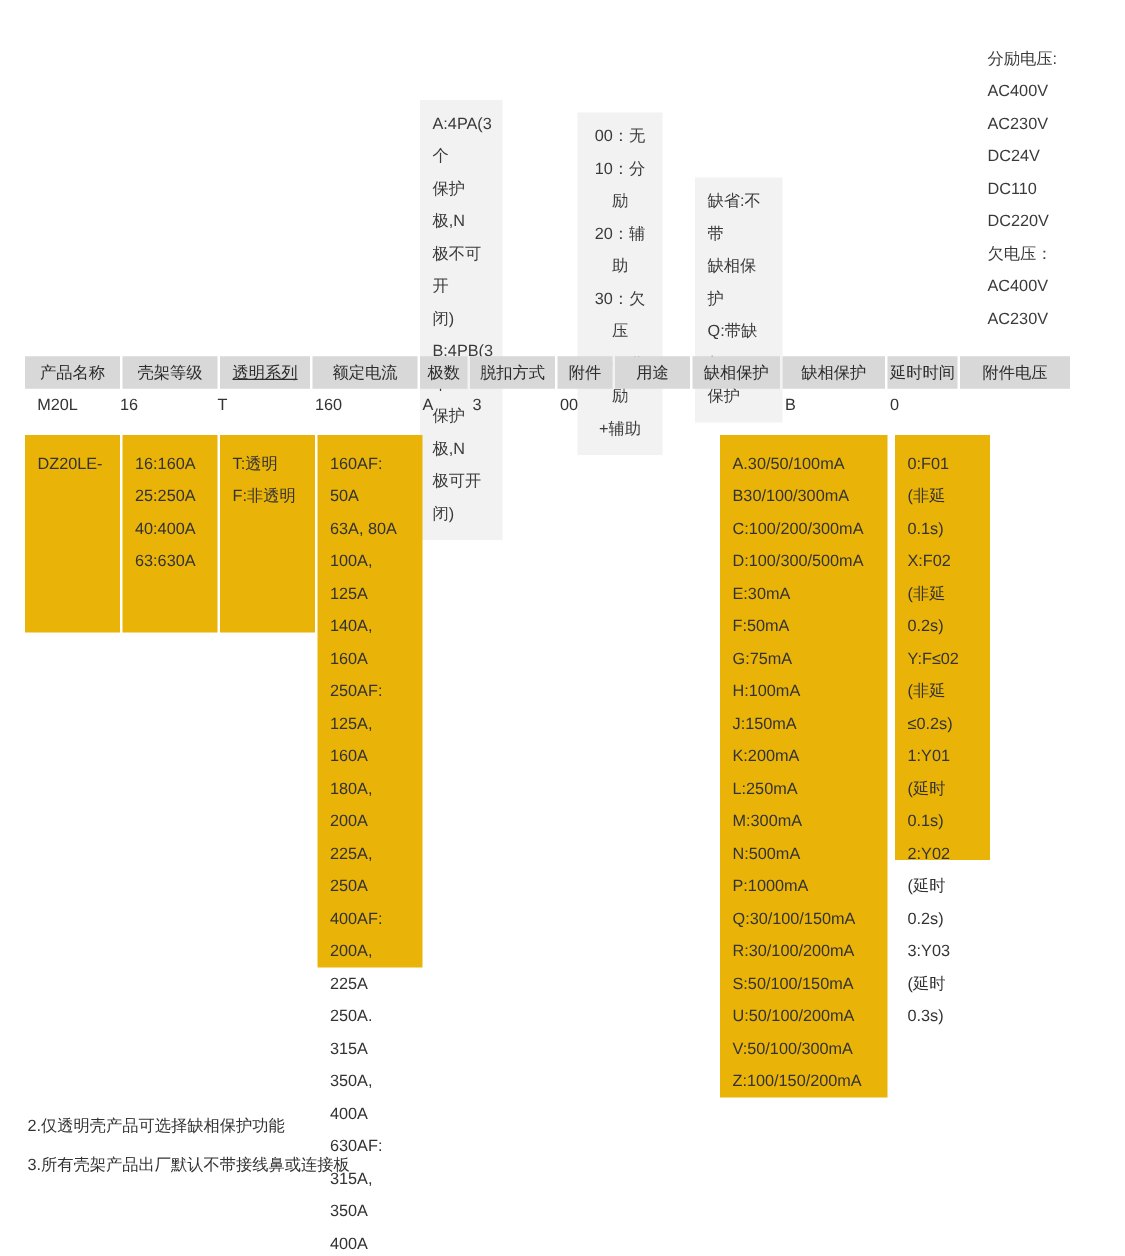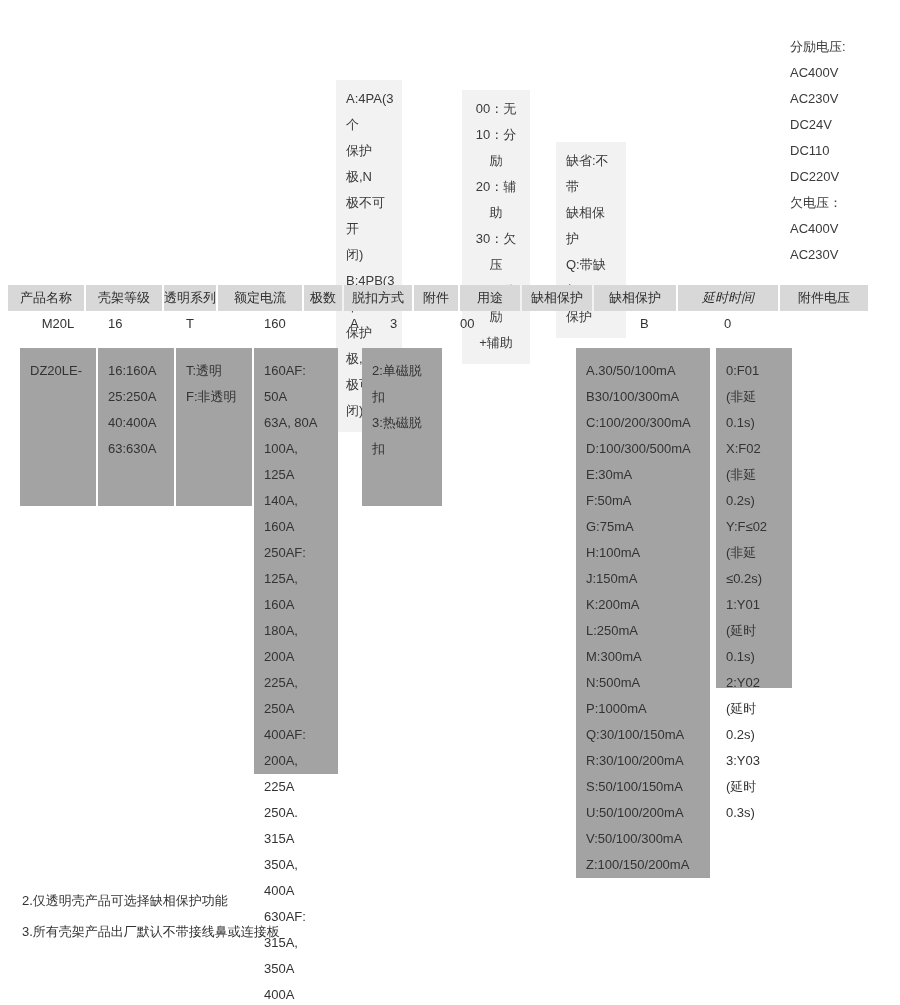--- a/index.html
+++ b/index.html
@@ -34,61 +34,61 @@
     white-space: pre-line;
   }
   .topnote.plain {
     background: transparent;
     padding-left: 0;
   }
 
   
   .hdr-row {
     position: absolute;
-    left: 8px;
+    left: 20px;
     top: 285px;
     display: flex;
     height: 26px;
   }
   .hdr-cell {
     background: #d8d8d8;
     color: #2d2d2d;
     font-size: 13px;
     display: flex;
     align-items: center;
     justify-content: center;
     box-sizing: border-box;
     margin-right: 2px;
     height: 26px;
   }
 
   
   .val-row {
     position: absolute;
-    left: 20px;
+    left: 8px;
     top: 311px;
     display: flex;
     height: 24px;
   }
   .val-cell {
     font-size: 13px;
     color: #333;
     display: flex;
     align-items: center;
     box-sizing: border-box;
     margin-right: 2px;
     padding-left: 10px;
     height: 24px;
   }
   .val-cell.center { justify-content: center; padding-left: 0; }
 
   
   .det-col {
     position: absolute;
-    background: #a3a3a3;
+    background: #eab308;
     box-sizing: border-box;
     padding: 10px 10px 12px 10px;
     font-size: 13px;
     line-height: 26px;
     color: #333;
     white-space: pre-line;
   }
 
   
   .notes {
@@ -133,29 +133,29 @@
 DC24V
 DC110
 DC220V
 欠电压：
 AC400V
 AC230V</div>
 
   <div class="hdr-row">
     <div class="hdr-cell" style="width:76px;">产品名称</div>
     <div class="hdr-cell" style="width:76px;">壳架等级</div>
-    <div class="hdr-cell" style="width:52px;">透明系列</div>
+    <div class="hdr-cell" style="width:72px;text-decoration:underline;">透明系列</div>
     <div class="hdr-cell" style="width:84px;">额定电流</div>
     <div class="hdr-cell" style="width:38px;">极数</div>
     <div class="hdr-cell" style="width:68px;">脱扣方式</div>
     <div class="hdr-cell" style="width:44px;">附件</div>
     <div class="hdr-cell" style="width:60px;">用途</div>
     <div class="hdr-cell" style="width:70px;">缺相保护</div>
     <div class="hdr-cell" style="width:82px;">缺相保护</div>
-    <div class="hdr-cell" style="width:100px;font-style:italic;">延时时间</div>
+    <div class="hdr-cell" style="width:56px;">延时时间</div>
     <div class="hdr-cell" style="width:88px;">附件电压</div>
   </div>
 
   <div class="val-row">
     <div class="val-cell center" style="width:76px;">M20L</div>
     <div class="val-cell" style="width:76px;">16</div>
     <div class="val-cell" style="width:76px;">T</div>
     <div class="val-cell" style="width:84px;">160</div>
     <div class="val-cell" style="width:38px;">A</div>
     <div class="val-cell" style="width:68px;">3</div>
@@ -187,22 +187,20 @@
 225A, 250A
 400AF:
 200A, 225A
 250A. 315A
 350A, 400A
 630AF:
 315A, 350A
 400A
 500A, 630A</div>
 
-  <div class="det-col" style="left:362px; top:348px; width:80px; height:158px;">2:单磁脱扣
-3:热磁脱扣</div>
 
 
   <div class="det-col" style="left:576px; top:348px; width:134px; height:530px;">A.30/50/100mA
 B30/100/300mA
 C:100/200/300mA
 D:100/300/500mA
 E:30mA
 F:50mA
 G:75mA
 H:100mA

